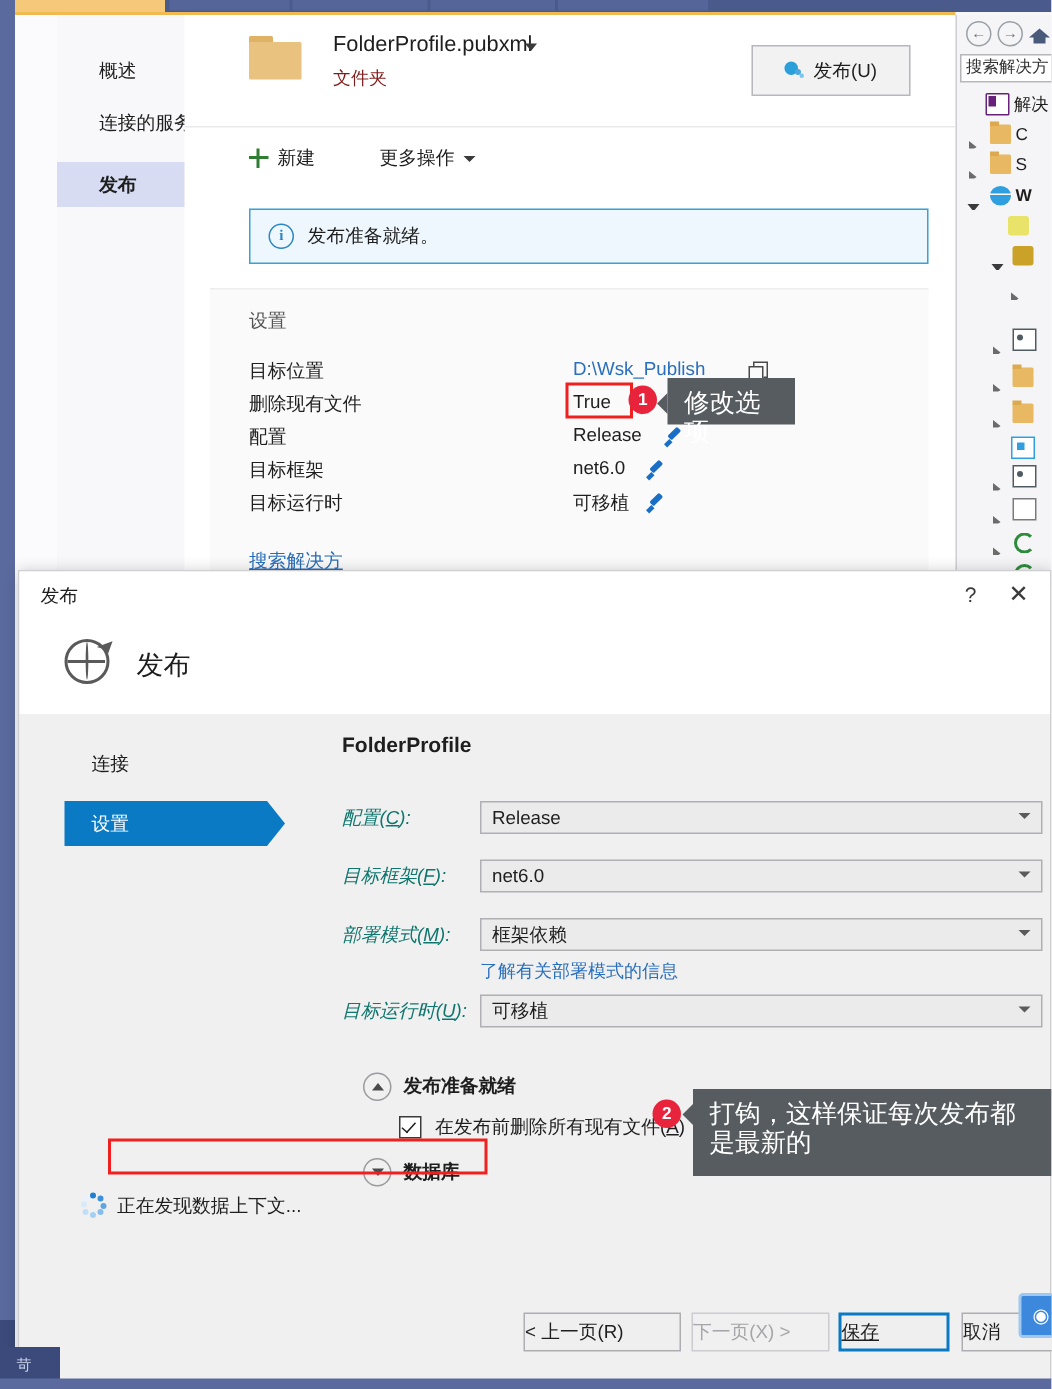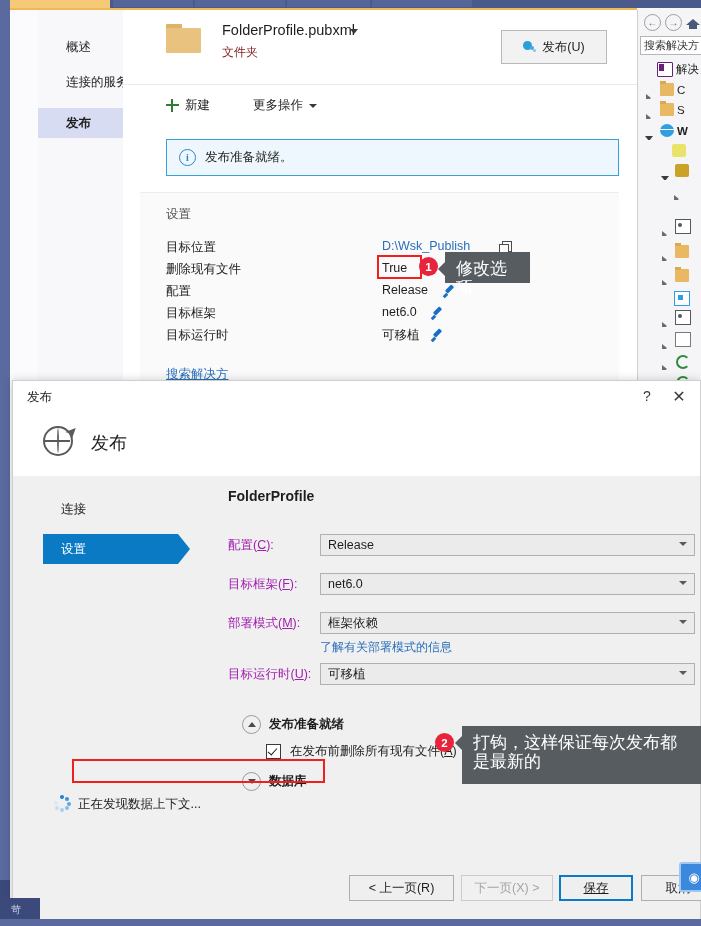--- a/index.html
+++ b/index.html
@@ -126,42 +126,42 @@
   .dlg-foot{position:absolute;left:0;top:469px;width:687px;height:76px;background:#f0f0f0;}
 
   .sidenav{position:absolute;left:0;top:0;width:175px;height:374px;}
   .sn-item{position:absolute;left:30px;width:145px;height:30px;display:flex;align-items:center;padding-left:18px;box-sizing:border-box;font-size:12.5px;color:#1e1e1e;}
   .sn-item.sel{background:#0a7ac4;color:#fff;width:135px;}
   .sn-arrow{position:absolute;left:165px;width:0;height:0;border-top:15px solid transparent;border-bottom:15px solid transparent;border-left:12px solid #0a7ac4;}
 
   .form{position:absolute;left:175px;top:0;width:512px;height:374px;}
   .form-title{position:absolute;left:40px;top:12px;font-size:14px;font-weight:bold;color:#1e1e1e;}
   .frow{position:absolute;left:40px;width:455px;height:22px;}
-  .flabel{position:absolute;left:0;top:3px;font-size:12.5px;color:#a21caf;}
+  .flabel{position:absolute;left:0;top:3px;font-size:12.5px;color:#0f766e;font-style:italic;}
   .flabel u{text-decoration:underline;}
   .fsel{position:absolute;left:92px;top:0;width:375px;height:22px;background:#ebebeb;border:1px solid #b0b0b4;box-sizing:border-box;font-size:12.5px;padding-left:7px;line-height:20px;color:#1e1e1e;}
   .fsel .dd{position:absolute;right:7px;top:7px;width:0;height:0;border-left:4px solid transparent;border-right:4px solid transparent;border-top:4px solid #5a5a5a;}
   .flink{position:absolute;left:132px;font-size:12px;color:#2a6fbb;}
 
   .grp{position:absolute;left:54px;display:flex;align-items:center;gap:8px;font-size:12.5px;font-weight:bold;}
   .chev{width:17px;height:17px;border-radius:50%;border:1px solid #9b9b9f;position:relative;background:#f0f0f0;}
   .chev:after{content:"";position:absolute;left:5px;top:6px;border-left:4px solid transparent;border-right:4px solid transparent;}
   .chev.up:after{border-bottom:5px solid #4a4a4a;}
   .chev.down:after{border-top:5px solid #4a4a4a;top:6px;}
 
   .chkwrap{position:absolute;left:78px;display:flex;align-items:center;gap:9px;font-size:12.5px;}
   .chkbox{width:13px;height:13px;border:1px solid #3a3a3a;background:#fff;position:relative;flex:0 0 13px;}
   .chkbox:after{content:"";position:absolute;left:3px;top:1px;width:4px;height:8px;border:solid #1e1e1e;border-width:0 1.6px 1.6px 0;transform:rotate(42deg);}
   .hl2{position:absolute;left:72px;top:759px;width:253px;height:24px;border:2px solid #f02020;box-sizing:border-box;}
 
   .spinner{position:absolute;left:54px;top:795px;width:17px;height:17px;}
   .spinner i{position:absolute;width:4px;height:4px;border-radius:50%;}
   .discover-txt{position:absolute;left:78px;top:796px;font-size:12.5px;color:#1e1e1e;}
 
-  .btn{position:absolute;height:26px;background:#efefef;border:1px solid #adadb2;box-sizing:border-box;display:flex;align-items:center;justify-content:center;font-size:12.5px;color:#1e1e1e;}
+  .btn{position:absolute;height:26px;background:#efefef;border:1px solid #adadb2;box-sizing:border-box;display:flex;align-items:center;font-size:12.5px;color:#1e1e1e;}
   .btn.disabled{color:#a5a5a9;border-color:#ccccd0;background:#f0f0f0;}
   .btn.primary{border:2px solid #0a7ac4;background:#efefef;text-decoration:underline;}
   .float-btn{position:absolute;left:679px;top:862px;width:26px;height:26px;background:#3b88dd;border:2px solid #9ec8ef;border-radius:3px;display:flex;align-items:center;justify-content:center;color:#fff;font-size:13px;}
   .dlg-bottom-strip{position:absolute;left:0;top:919px;width:701px;height:7px;background:#5a6a9e;}
 </style>
 </head>
 <body>
 
 <div id="vs-shell">
 

